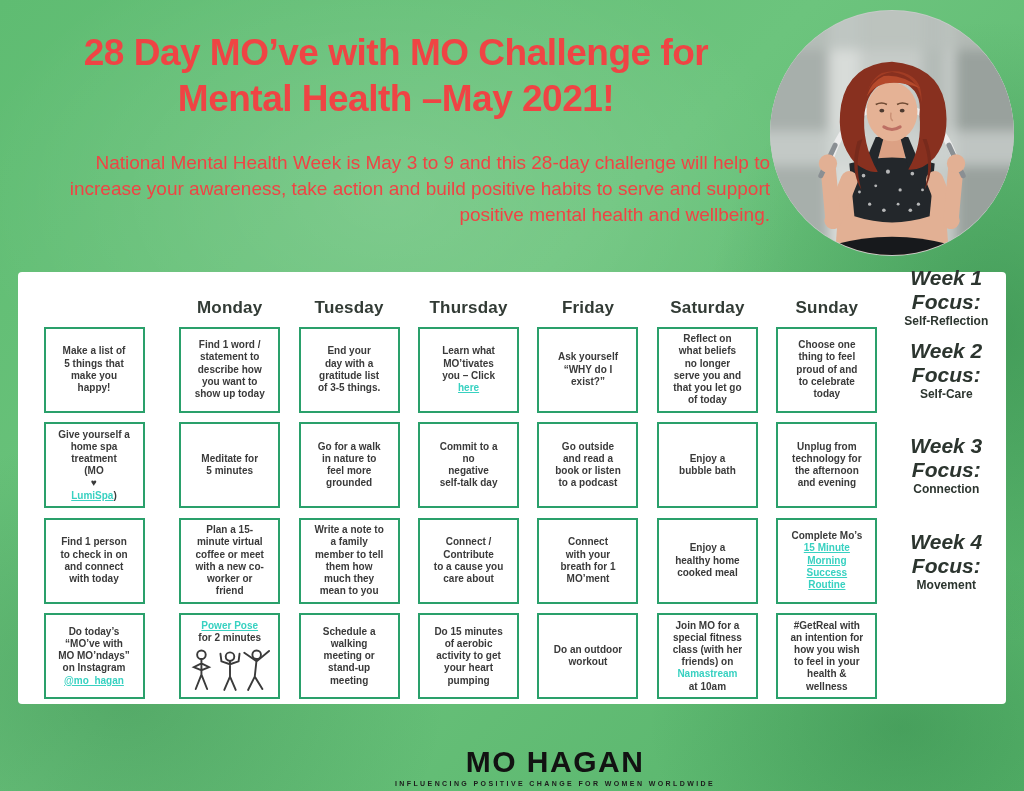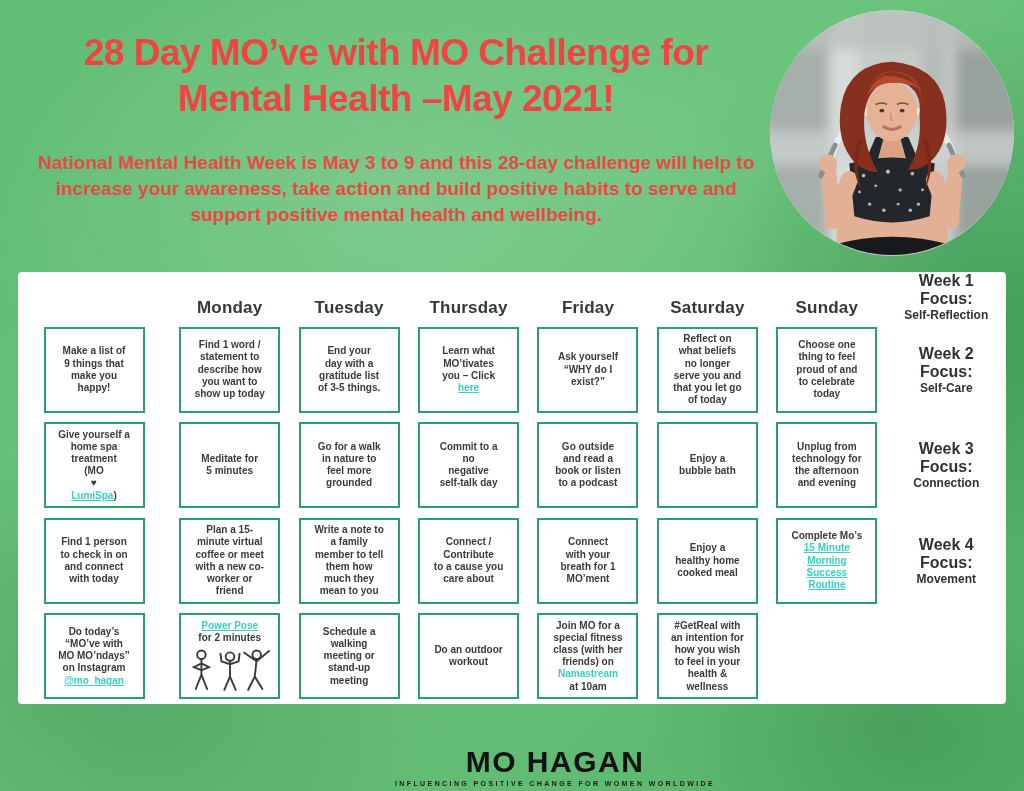--- a/index.html
+++ b/index.html
@@ -14,21 +14,21 @@
       linear-gradient(135deg,#5fbc72 0%,#6cc47d 45%,#55b269 100%);
   }
   .stage{position:absolute;inset:0;}
 
   
   .head-text{position:absolute;left:18px;top:0;width:756px;text-align:center;color:#ef4444;}
   .title{
     margin-top:30px;font-size:37px;line-height:1.24;font-weight:800;
     letter-spacing:-0.5px;white-space:pre-line;
   }
-  .intro{margin-top:28px;font-size:19px;line-height:1.38;font-weight:700;padding:0 4px;}
+  .intro{margin-top:28px;font-size:19px;line-height:1.38;font-weight:400;padding:0 4px;text-align:right;}
   .note{margin-top:47px;font-size:19px;font-weight:600;}
 
   
   .portrait{
     position:absolute;left:770px;top:10px;width:244px;height:246px;border-radius:50%;
     overflow:hidden;background:#c6cbc8;
   }
   .portrait svg{display:block;width:100%;height:100%;}
 
   
@@ -40,21 +40,21 @@
   }
   .corner{}
   .day-header{
     display:flex;align-items:flex-end;justify-content:center;padding-bottom:4px;
     font-size:17px;font-weight:800;color:#323b35;letter-spacing:0.2px;
   }
   .week-label{
     display:flex;flex-direction:column;align-items:center;justify-content:center;
     text-align:center;color:#2c352f;padding:0 4px;
   }
-  .week-label .l1{font-size:16px;font-weight:800;}
+  .week-label .l1{font-size:21px;font-weight:800;font-style:italic;}
   .week-label .l2{font-size:12px;font-weight:800;}
   .cell-wrap{display:flex;align-items:center;justify-content:center;}
   .box{
     width:101px;min-height:86px;box-sizing:border-box;
     border:2px solid #2aa06b;background:#fff;
     display:flex;flex-direction:column;align-items:center;justify-content:center;
     text-align:center;padding:3px 2px;
   }
   .cell-text{
     white-space:pre-line;font-size:10px;line-height:1.22;font-weight:700;color:#3a3a3a;
@@ -164,21 +164,21 @@
       <div class="day-header">Friday</div>
       <div class="day-header">Saturday</div>
       <div class="day-header">Sunday</div>
       <div class="week-label">
         <span class="l1">Week 1 Focus:</span>
         <span class="l2">Self-Reflection</span>
       </div>
       <div class="cell-wrap">
         <div class="box">
           <span class="cell-text">Make a list of
-9 things that
+5 things that
 make you
 happy!</span>
         </div>
       </div>
       <div class="cell-wrap">
         <div class="box">
           <span class="cell-text">Find 1 word /
 statement to
 describe how
 you want to
@@ -382,20 +382,29 @@
         <div class="box">
           <span class="cell-text">Schedule a
 walking
 meeting or
 stand-up
 meeting</span>
         </div>
       </div>
       <div class="cell-wrap">
         <div class="box">
+          <span class="cell-text">Do 15 minutes
+of aerobic
+activity to get
+your heart
+pumping</span>
+        </div>
+      </div>
+      <div class="cell-wrap">
+        <div class="box">
           <span class="cell-text">Do an outdoor
 workout</span>
         </div>
       </div>
       <div class="cell-wrap">
         <div class="box">
           <span class="cell-text">Join MO for a
 special fitness
 class (with her
 friends) on

